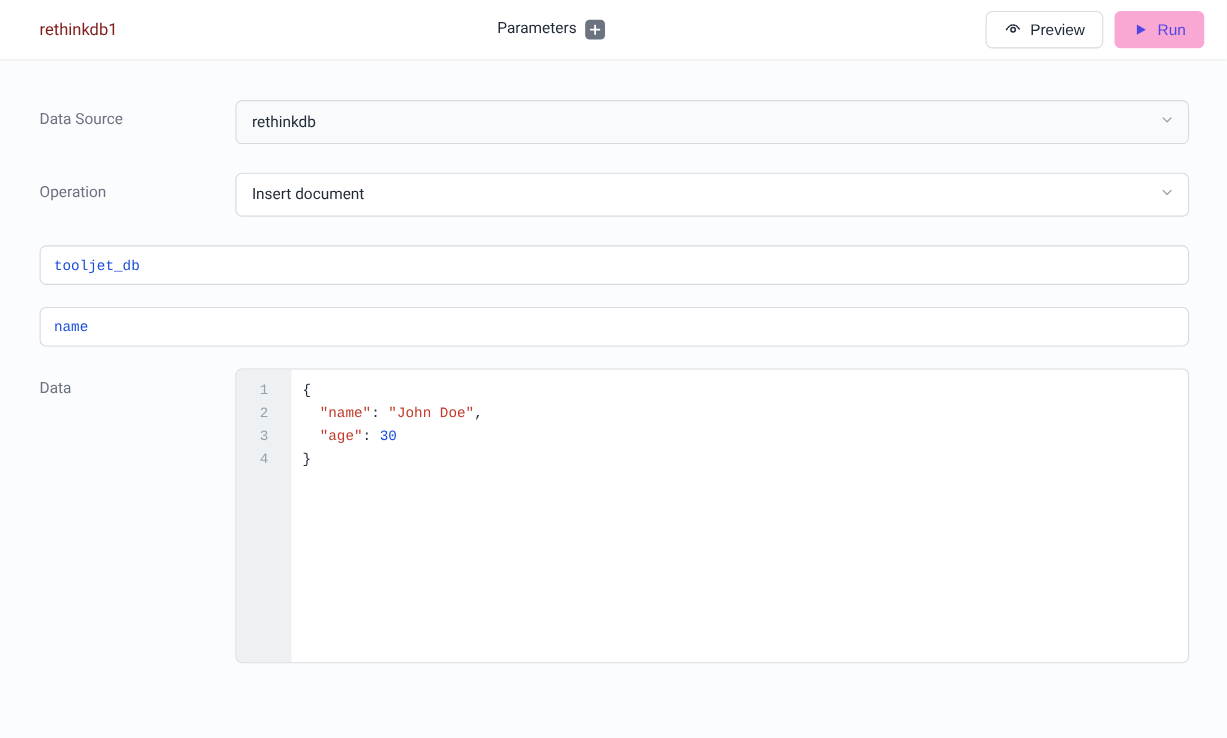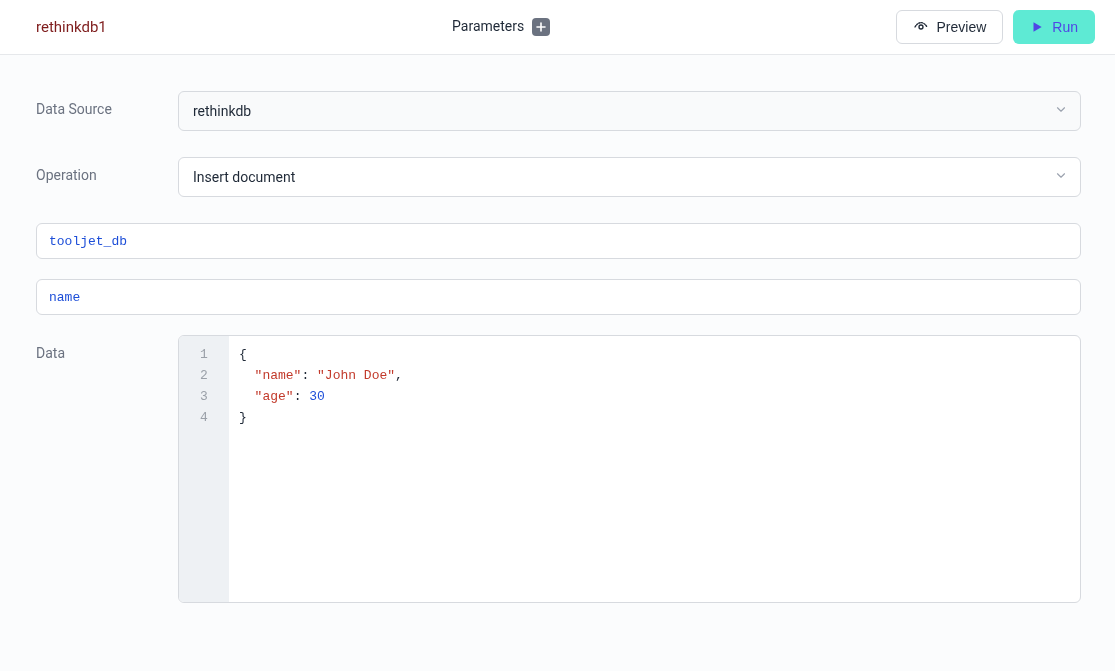--- a/index.html
+++ b/index.html
@@ -65,33 +65,34 @@
     cursor: pointer;
     border: 1px solid transparent;
     font-weight: 500;
   }
   .btn-preview {
     background: #ffffff;
     border: 1px solid #d7dadf;
     color: #1f2937;
   }
   .btn-run {
-    background: #5eead4;
+    background: #f9a8d4;
     color: #4f46e5;
   }
   .btn svg { display: block; }
 
   
   .form-area {
     padding: 36px 34px 24px 36px;
   }
   .form-row {
     display: flex;
     align-items: flex-start;
     margin-bottom: 26px;
+    gap: 36px;
   }
   .form-row.tight { margin-bottom: 20px; }
   .form-label {
     flex: 0 0 142px;
     padding-top: 10px;
     font-size: 14px;
     color: #6b7280;
   }
   .form-field {
     flex: 1 1 auto;

